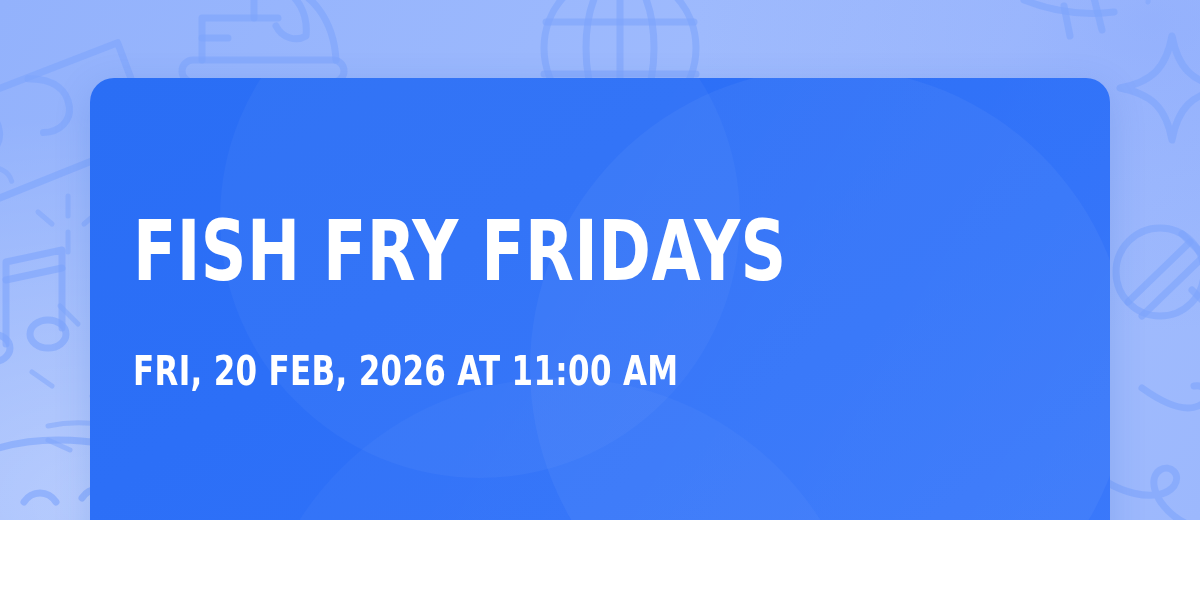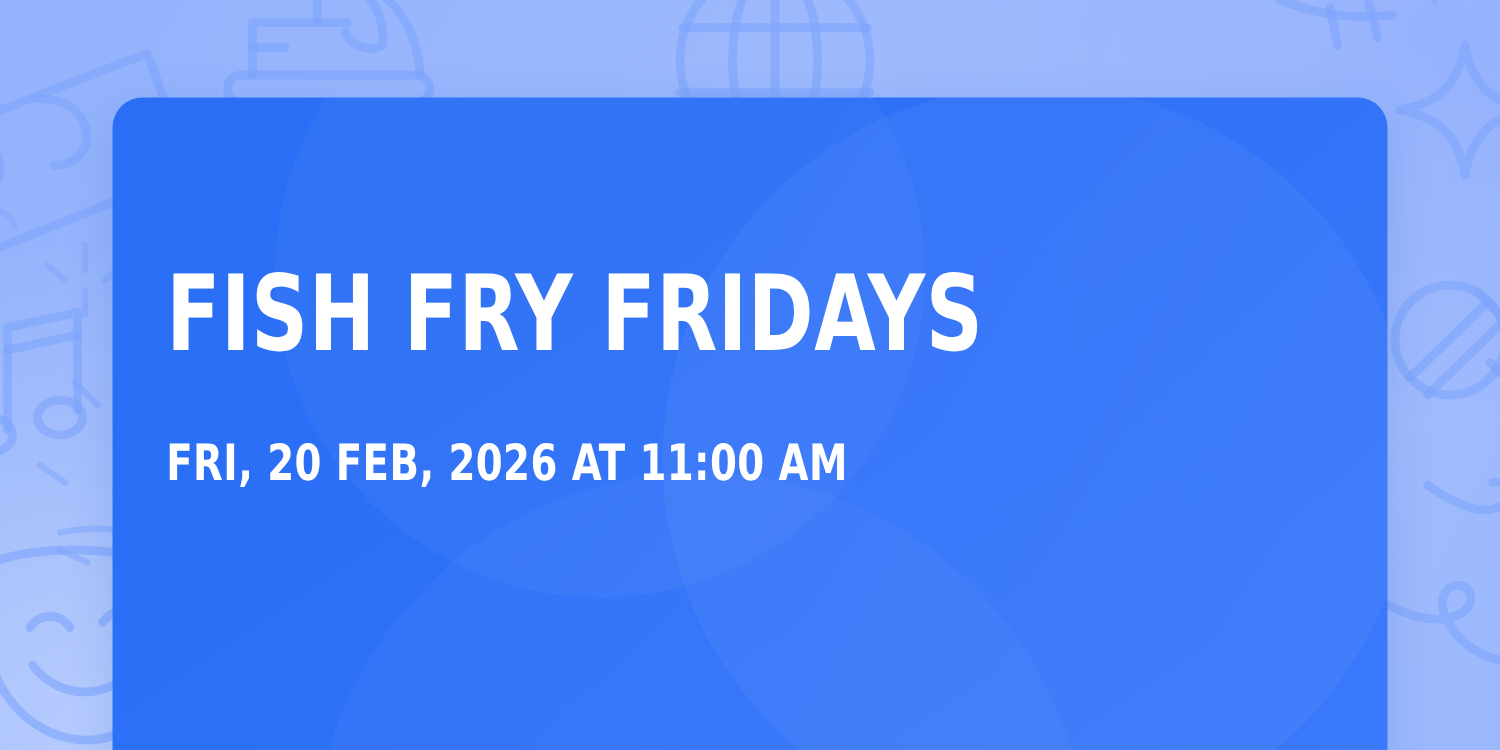--- a/index.html
+++ b/index.html
@@ -10,21 +10,21 @@
     width: 1200px;
     height: 600px;
     overflow: hidden;
     font-family: "Liberation Sans", sans-serif;
   }
 
   
   .canvas {
     position: relative;
     width: 1200px;
-    height: 600px;
+    height: 520px;
     overflow: hidden;
     background: linear-gradient(118deg, #93b2fc 0%, #9bb8fd 38%, #a4befd 70%, #9cb8fd 100%);
   }
 
   
   .canvas-glow {
     position: absolute;
     inset: 0;
     background:
       radial-gradient(900px 620px at 8% 96%, rgba(255,255,255,0.30) 0%, rgba(255,255,255,0) 62%),

